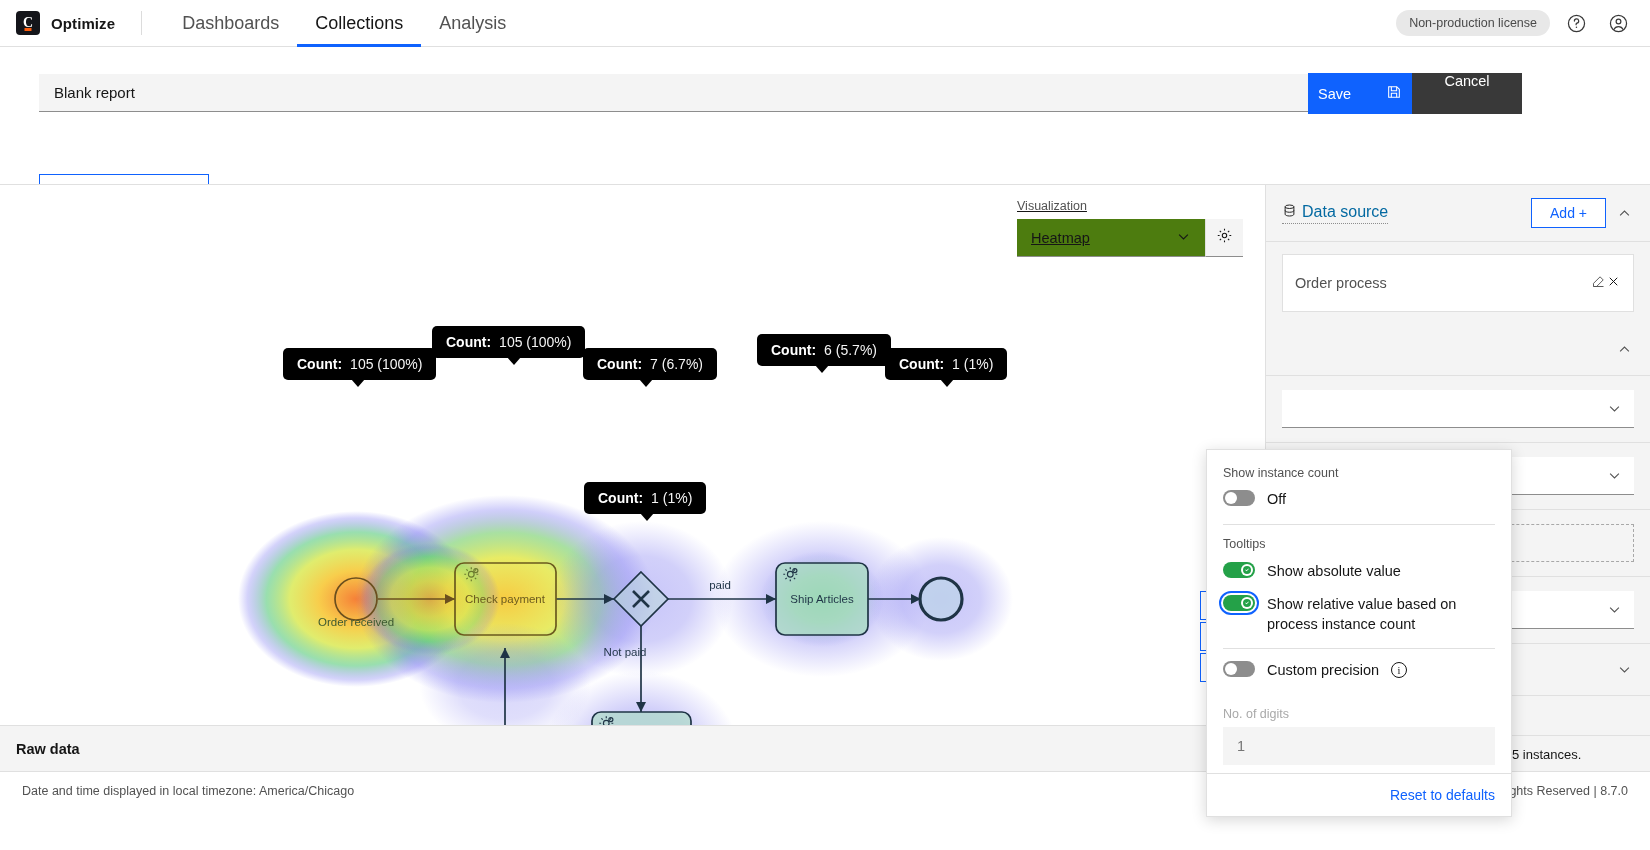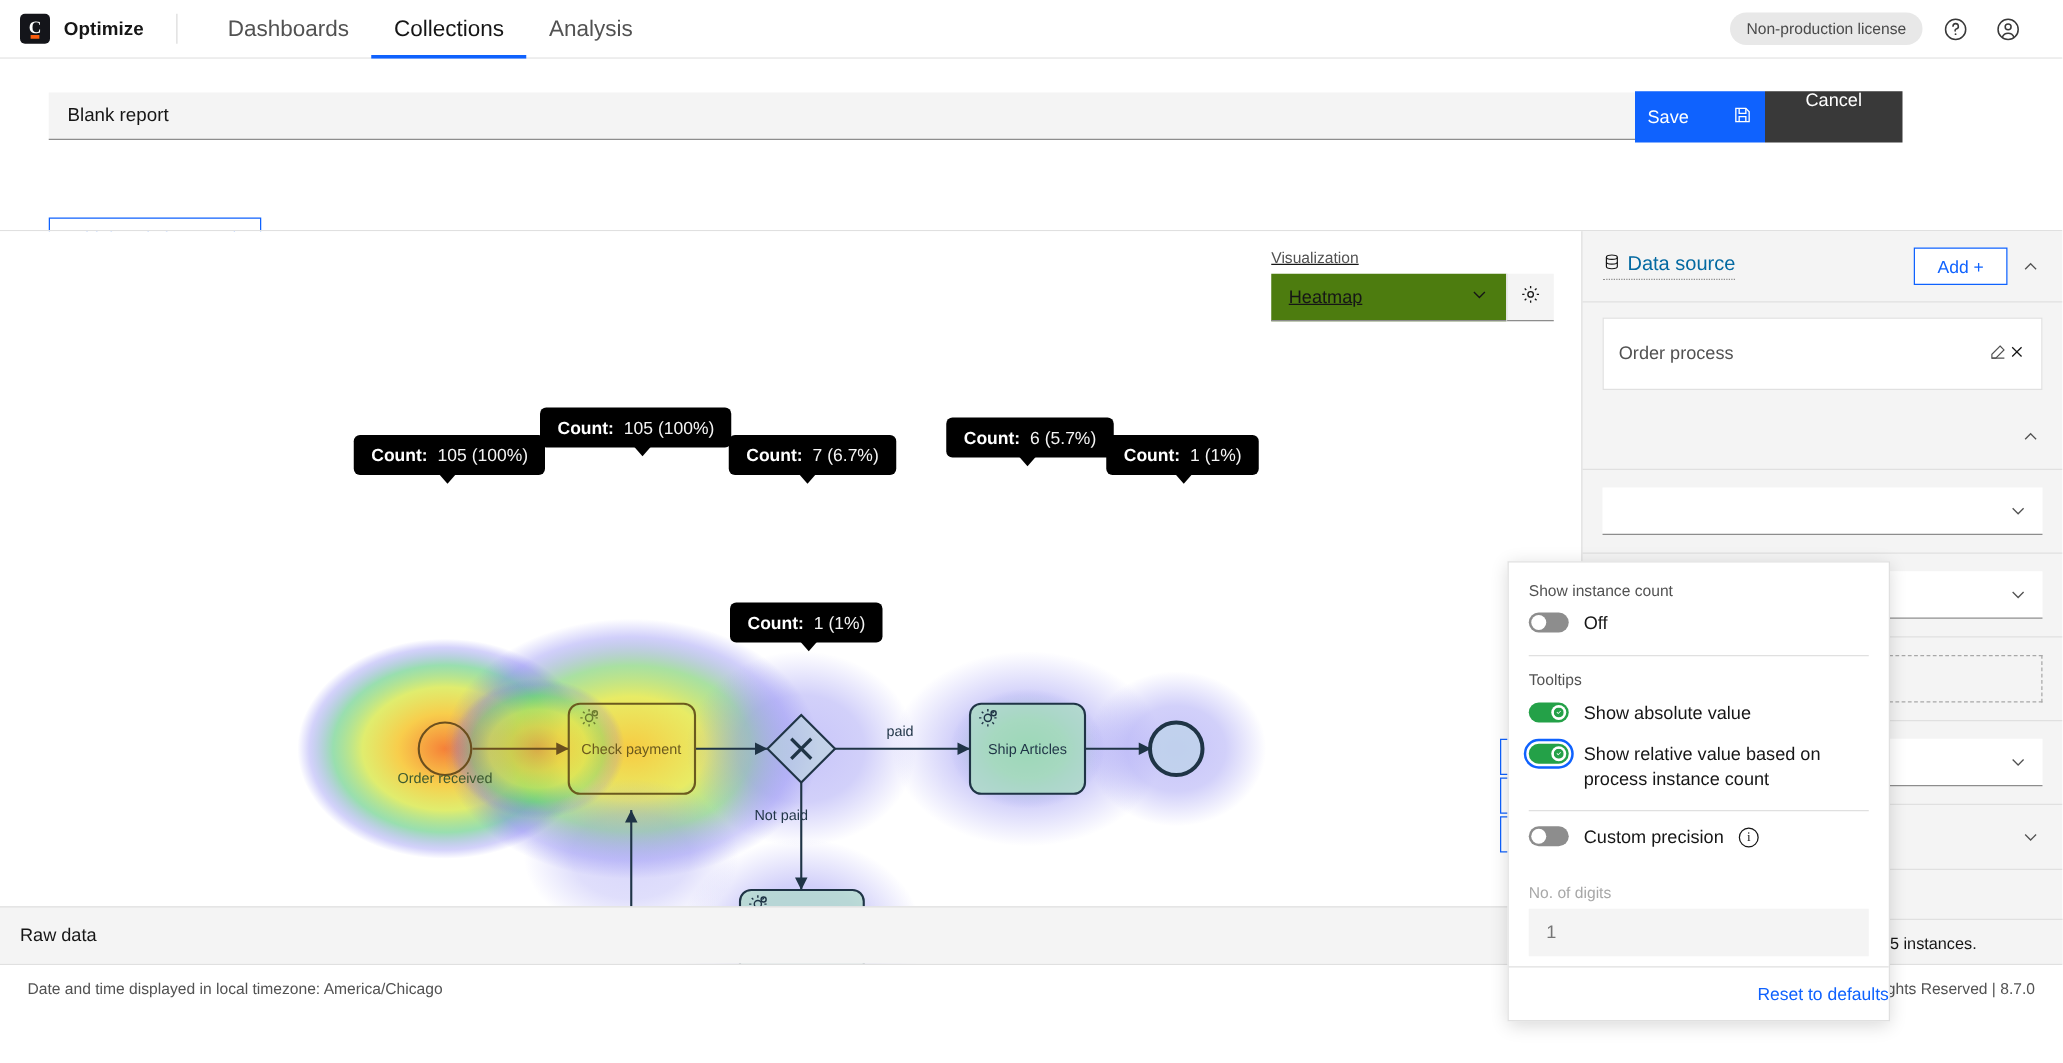--- a/index.html
+++ b/index.html
@@ -37,21 +37,21 @@
   .nav-tab {
     display: flex; align-items: center; padding: 0 18px; font-size: 18px;
     color: #525252; cursor: pointer; position: relative;
   }
   .nav-tab.active { color: #161616; }
   .nav-tab.active::after {
     content: ""; position: absolute; left: 0; right: 0; bottom: 0;
     height: 3px; background: #0f62fe;
   }
   .topnav-right {
-    margin-left: auto; display: flex; align-items: center; gap: 10px; padding-right: 28px;
+    margin-left: auto; display: flex; align-items: center; gap: 10px; padding-right: 16px;
   }
   .license-badge {
     background: #e8e8e8; color: #4a4a4a; font-size: 12.5px;
     padding: 6px 13px; border-radius: 13px; white-space: nowrap;
   }
   .icon-btn {
     width: 32px; height: 32px; display: flex; align-items: center; justify-content: center;
     cursor: pointer; color: #393939;
   }
 
@@ -222,37 +222,37 @@
   .pop-row .txt { font-size: 14.5px; color: #161616; line-height: 1.35; }
   .pop-hr { height: 1px; background: #e0e0e0; margin: 14px 0 12px 0; }
   .pop-sub { font-size: 12.5px; color: #525252; margin-bottom: 11px; }
   .pop-sub-dis { font-size: 12.5px; color: #a8a8a8; margin: 26px 0 6px 0; }
   .pop-input {
     height: 38px; background: #f4f4f4; border: none; width: 100%;
     color: #a8a8a8; font-size: 14.5px; padding: 0 14px;
     font-family: "Liberation Sans", sans-serif;
   }
   .pop-foot {
-    border-top: 1px solid #e0e0e0; padding: 13px 0;
+    border-top: 1px solid #e0e0e0; padding: 13px 16px;
     display: flex; justify-content: flex-end;
   }
   .pop-reset { color: #0f62fe; font-size: 14px; cursor: pointer; }
   .info-i {
     width: 16px; height: 16px; border: 1px solid #161616; border-radius: 50%;
     font-size: 10.5px; display: flex; align-items: center; justify-content: center;
     color: #161616; flex: none; margin-top: 1px; font-family: "Liberation Serif", serif;
   }
 
   
   .rawdata {
     position: absolute; left: 0; top: 725px; width: 1265px; height: 46px;
     background: #f4f4f4; border-top: 1px solid #e0e0e0;
     display: flex; align-items: center; padding: 0 16px;
   }
-  .rawdata .rd-title { font-size: 14.5px; font-weight: normal; color: #161616; }
+  .rawdata .rd-title { font-size: 14.5px; font-weight: bold; color: #161616; }
   .rawdata .dl { margin-left: auto; cursor: pointer; color: #161616; }
   .page-footer {
     position: absolute; left: 0; top: 771px; width: 1650px; height: 79px;
     background: #fff; border-top: 1px solid #e0e0e0;
   }
   .tz-note { position: absolute; left: 22px; top: 12px; font-size: 12.5px; color: #525252; }
   .copy-note { position: absolute; right: 22px; top: 12px; font-size: 12.5px; color: #525252; }
 </style>
 </head>
 <body>

